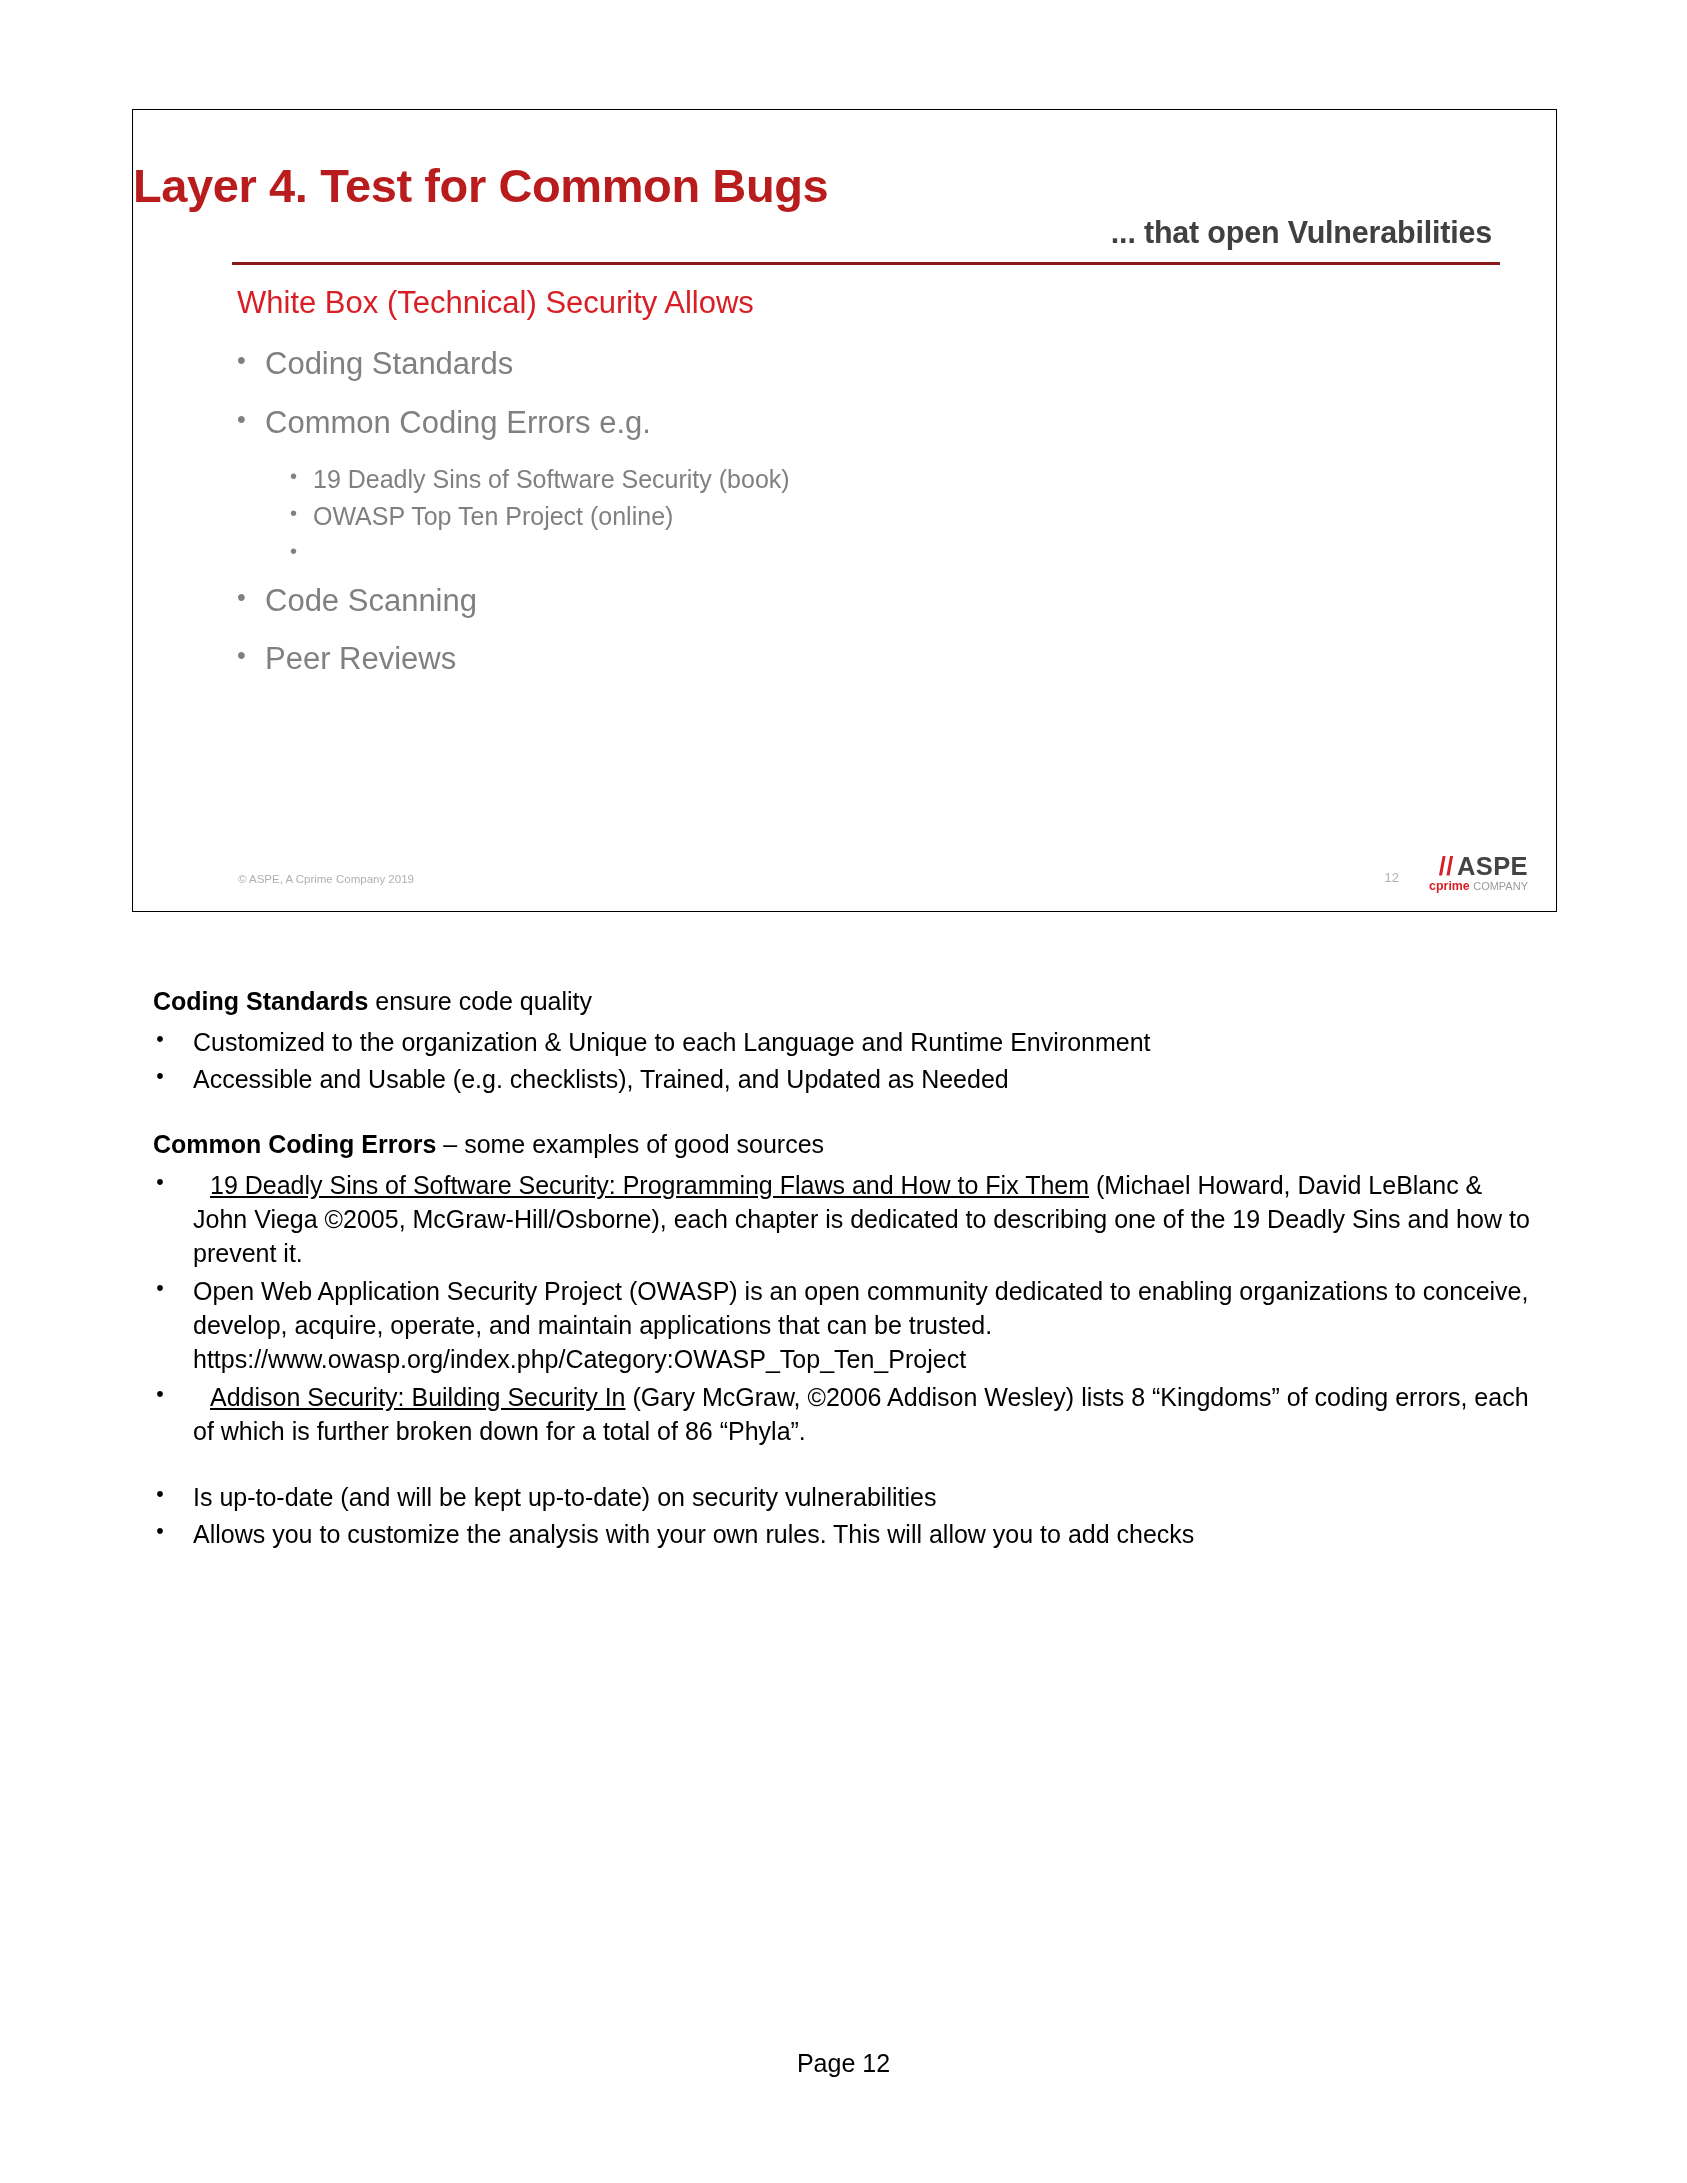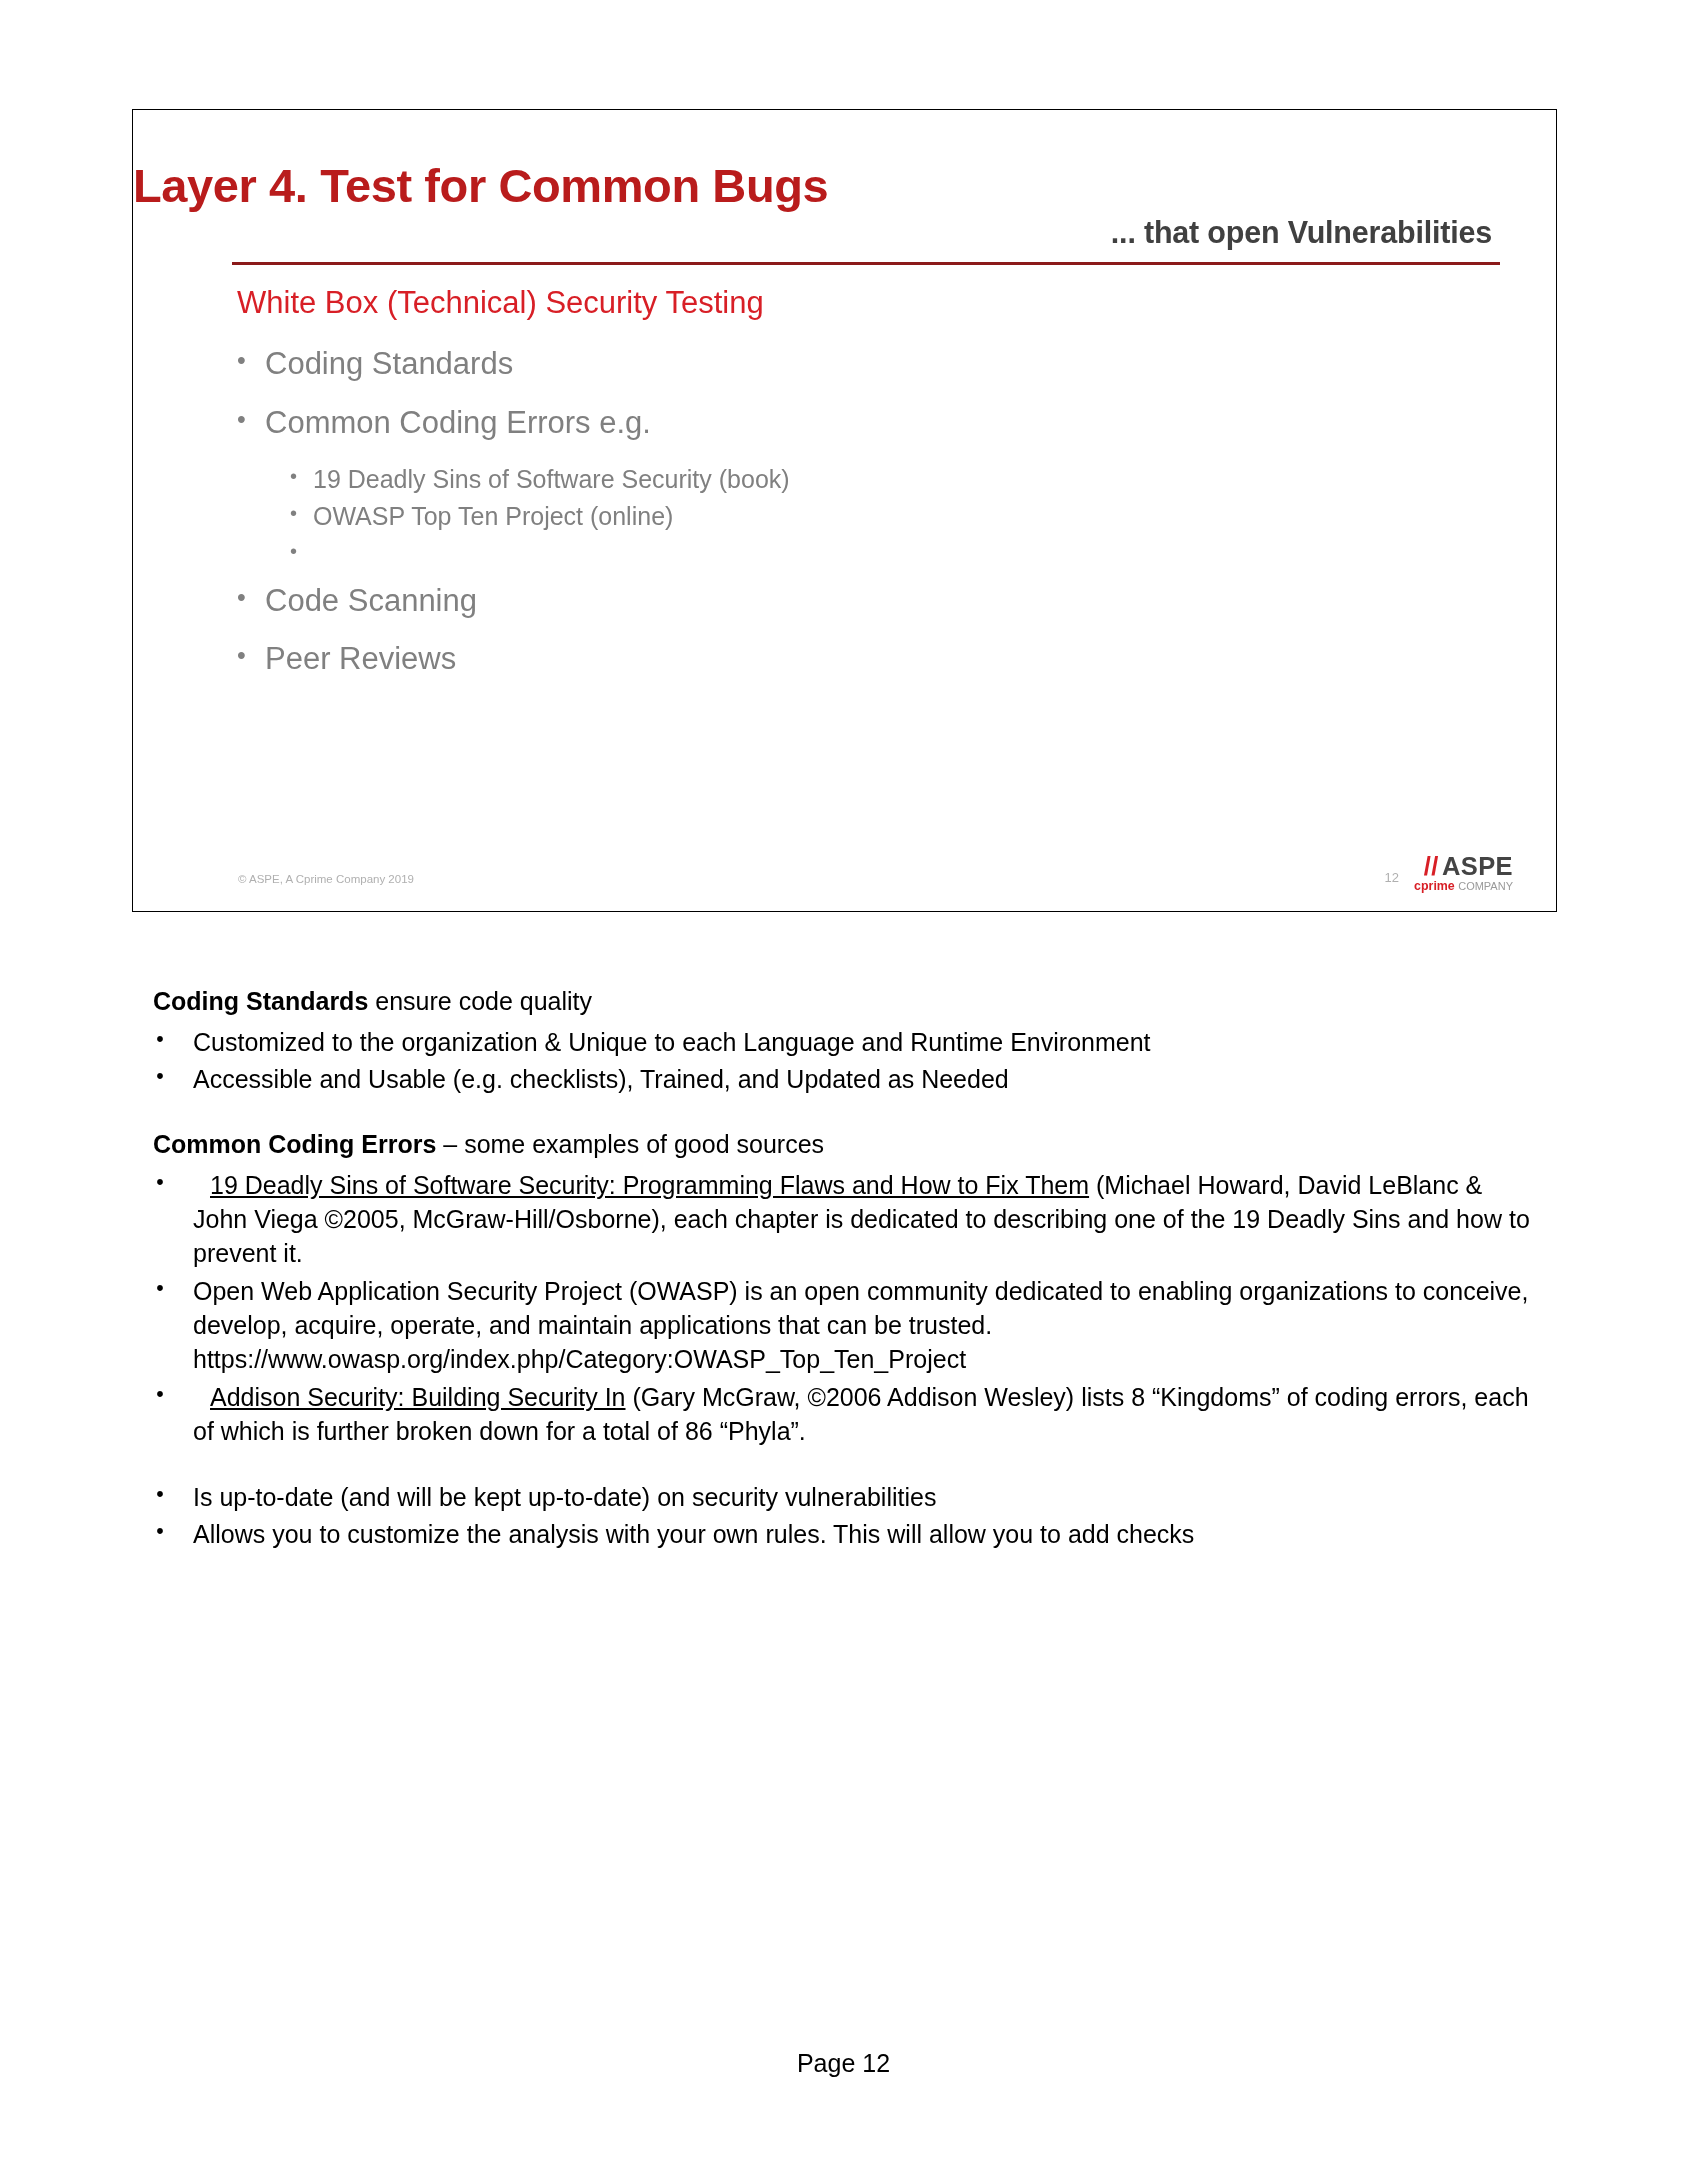--- a/index.html
+++ b/index.html
@@ -113,21 +113,21 @@
   }
   .slide-page-num {
     position: absolute;
     right: 157px;
     bottom: 26px;
     font-size: 13px;
     color: #b0b0b0;
   }
   .logo {
     position: absolute;
-    right: 43px;
+    right: 28px;
     bottom: 18px;
     text-align: right;
   }
   .logo-main {
     font-size: 25.5px;
     font-weight: bold;
     color: #444444;
     letter-spacing: 0.4px;
   }
   .logo-main .slashes { color: #d81f26; margin-right: 3.3px; }
@@ -181,21 +181,21 @@
   }
 </style>
 </head>
 <body>
 
 <div class="slide">
   <div class="slide-inner">
     <div class="slide-title">Layer 4. Test for Common Bugs</div>
     <div class="slide-subtitle">... that open Vulnerabilities</div>
     <div class="slide-rule"></div>
-    <div class="slide-redhead">White Box (Technical) Security Testing</div>
+    <div class="slide-redhead">White Box (Technical) Security Allows</div>
 
     <div class="bullets">
 
       <div class="b1">
         <span class="dot">•</span>
         <span class="txt">Coding Standards</span>
       </div>
 
       <div class="b1">
         <span class="dot">•</span>

